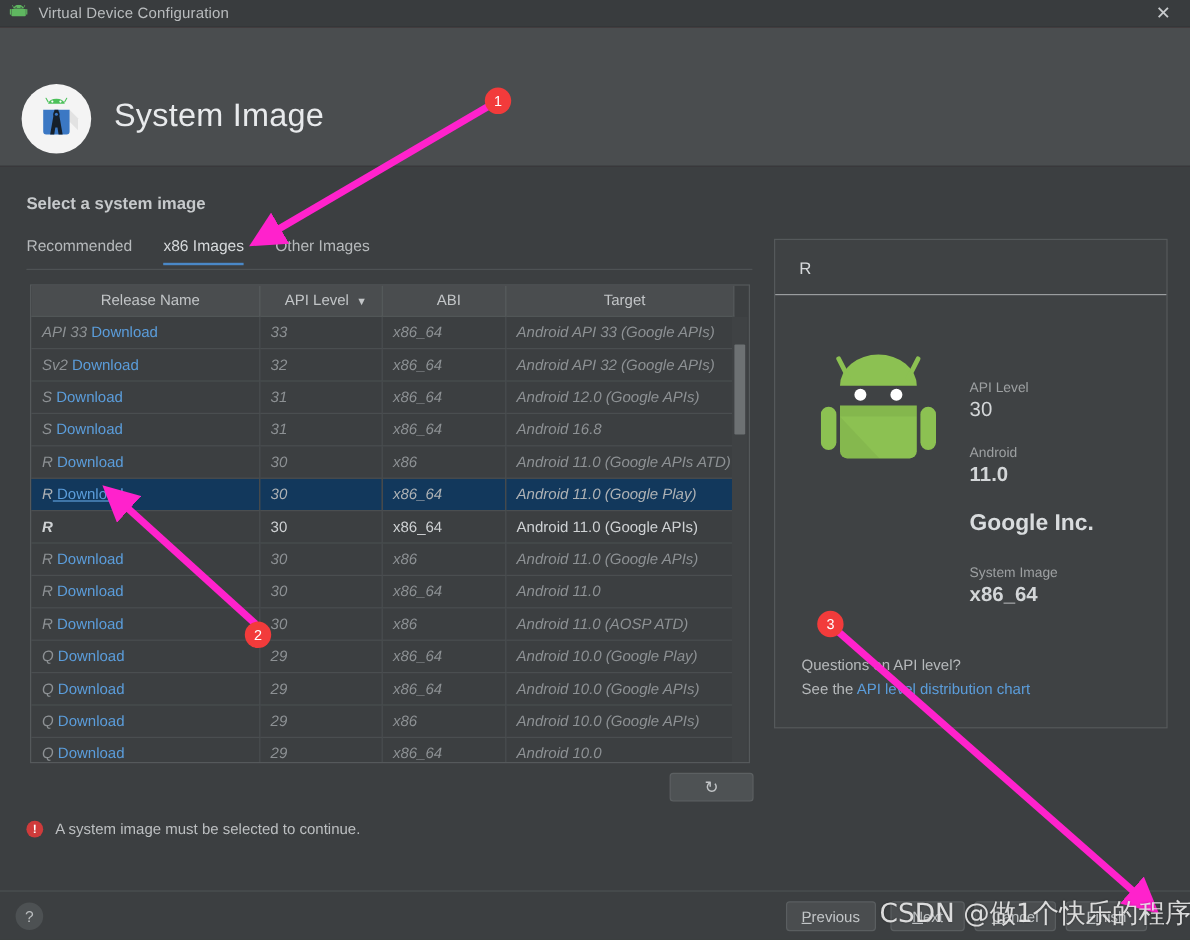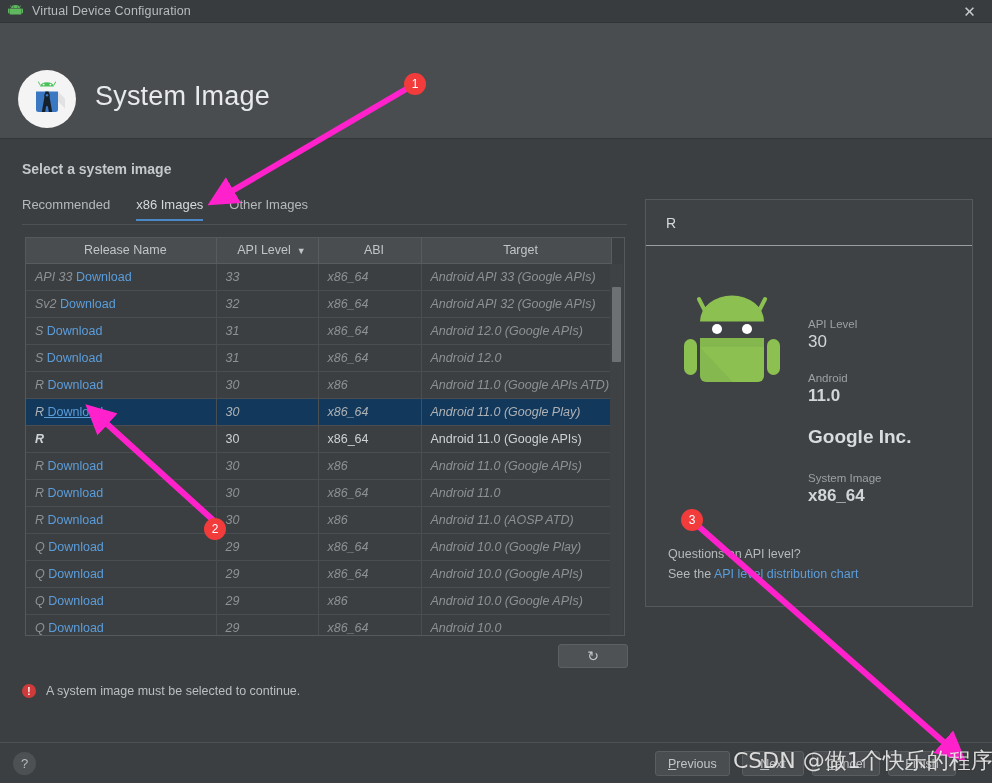--- a/index.html
+++ b/index.html
@@ -292,21 +292,21 @@
             <tr>
               <td><span class="relname">S</span><span class="dl"> Download</span></td>
               <td>31</td>
               <td>x86_64</td>
               <td>Android 12.0 (Google APIs)</td>
             </tr>
             <tr>
               <td><span class="relname">S</span><span class="dl"> Download</span></td>
               <td>31</td>
               <td>x86_64</td>
-              <td>Android 12.0</td>
+              <td>Android 16.8</td>
             </tr>
             <tr>
               <td><span class="relname">R</span><span class="dl"> Download</span></td>
               <td>30</td>
               <td>x86</td>
               <td>Android 11.0 (Google APIs ATD)</td>
             </tr>
             <tr class="selected">
               <td><span class="relname">R</span><span class="dl"> Download</span></td>
               <td>30</td>

